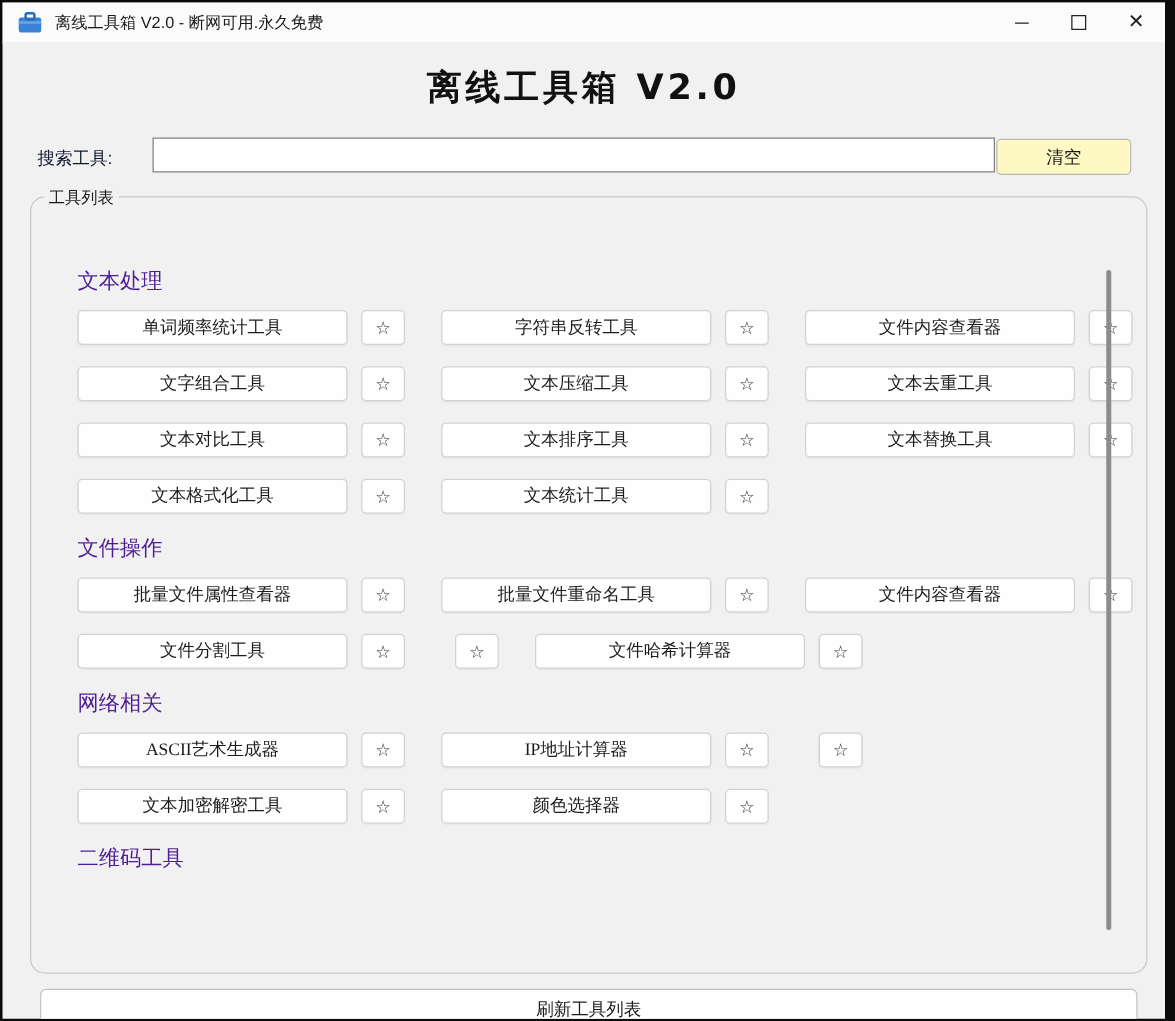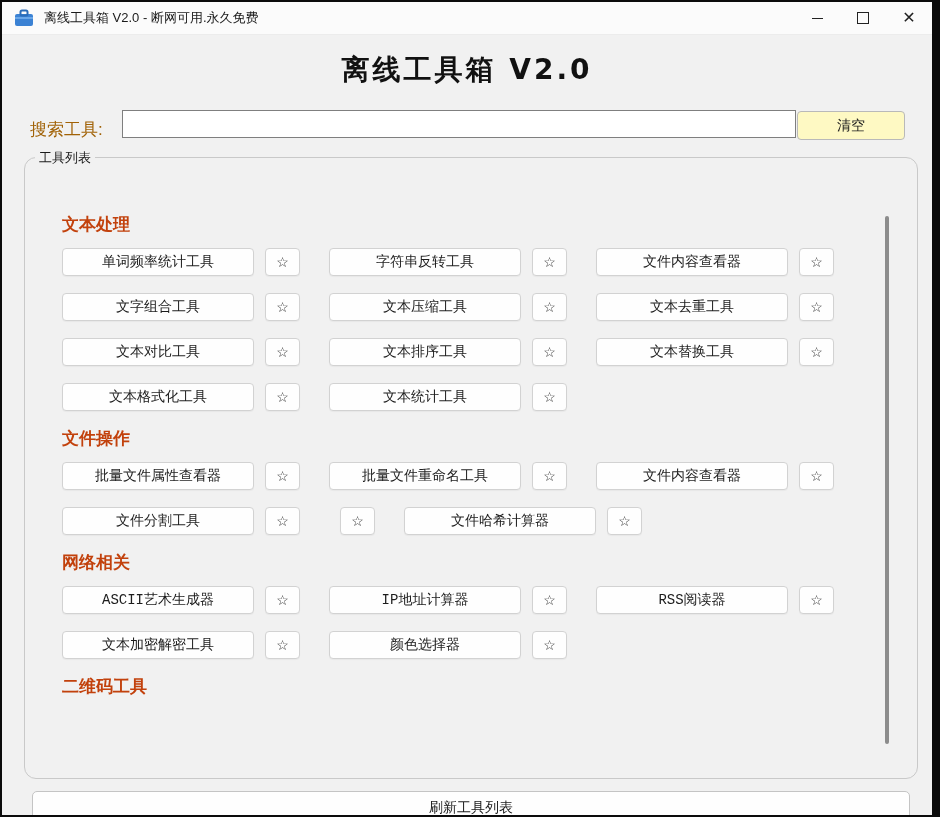--- a/index.html
+++ b/index.html
@@ -28,51 +28,51 @@
   }
   .max-glyph{width:10px;height:10px;border:1.5px solid #222;display:inline-block;}
   .min-glyph{width:11px;height:0;border-top:1.5px solid #222;display:inline-block;}
   .close-glyph{font-size:16px;line-height:1;}
   
   .main-title{
     text-align:center;margin-top:16px;font-size:28px;font-weight:bold;
     color:#111;letter-spacing:3px;font-family:"DejaVu Sans","Liberation Sans",sans-serif;
   }
   
-  .search-label{position:absolute;left:28px;top:116px;font-size:17px;color:#a16207;}
+  .search-label{position:absolute;left:28px;top:116px;font-size:14px;color:#0f172a;}
   .search-input{
     position:absolute;left:120px;top:108px;width:660px;height:26px;
     border:1px solid #7f7f7f;background:#fff;font-size:14px;padding:0 6px;outline:none;
   }
   .clear-btn{
     position:absolute;left:795px;top:109px;width:108px;height:29px;
     background:#fef9c3;border:1px solid #b9b9b9;border-radius:4px;
     font-size:14px;color:#1a1a1a;cursor:default;
   }
   
   .groupbox{
     position:absolute;left:22px;top:155px;width:892px;height:620px;
     border:1px solid #c9c9c9;border-radius:12px;
   }
   .groupbox-label{
     position:absolute;top:-9px;left:10px;padding:0 4px;background:#f1f1f1;
     font-size:13px;color:#1a1a1a;
   }
   .tool-scroll{position:absolute;inset:0;overflow:hidden;padding-top:40px;}
   .section-heading{
-    margin:16px 0 12px 37px;font-size:17px;font-weight:bold;color:#c2410c;
+    margin:16px 0 12px 37px;font-size:17px;font-weight:normal;color:#4c1d95;
     line-height:22px;
   }
   .tool-row{display:flex;margin:0 0 17px 37px;}
   .tool-cell{display:flex;align-items:center;margin-right:29px;}
   .tool-btn{
-    width:192px;height:28px;background:#fefefe;border:1px solid #d2d2d2;
+    width:216px;height:28px;background:#fefefe;border:1px solid #d2d2d2;
     border-radius:4px;font-size:14px;color:#1c1c1c;cursor:default;
     box-shadow:0 1px 1px rgba(0,0,0,0.04);
-    font-family:Liberation Mono, monospace;
+    font-family:Liberation Serif, serif;
   }
   .star-btn{
     width:35px;height:28px;margin-left:11px;background:#fefefe;
     border:1px solid #d2d2d2;border-radius:4px;font-size:14px;color:#333;
     cursor:default;box-shadow:0 1px 1px rgba(0,0,0,0.04);
   }
   .scrollbar-thumb{
     position:absolute;right:28px;top:58px;width:4px;height:528px;
     background:#8c8c8c;border-radius:2px;
   }
@@ -204,21 +204,20 @@
         <div class="tool-row">
           <div class="tool-cell">
             <button class="tool-btn">ASCII艺术生成器</button>
             <button class="star-btn">☆</button>
           </div>
           <div class="tool-cell">
             <button class="tool-btn">IP地址计算器</button>
             <button class="star-btn">☆</button>
           </div>
           <div class="tool-cell">
-            <button class="tool-btn">RSS阅读器</button>
             <button class="star-btn">☆</button>
           </div>
         </div>
         <div class="tool-row">
           <div class="tool-cell">
             <button class="tool-btn">文本加密解密工具</button>
             <button class="star-btn">☆</button>
           </div>
           <div class="tool-cell">
             <button class="tool-btn">颜色选择器</button>

